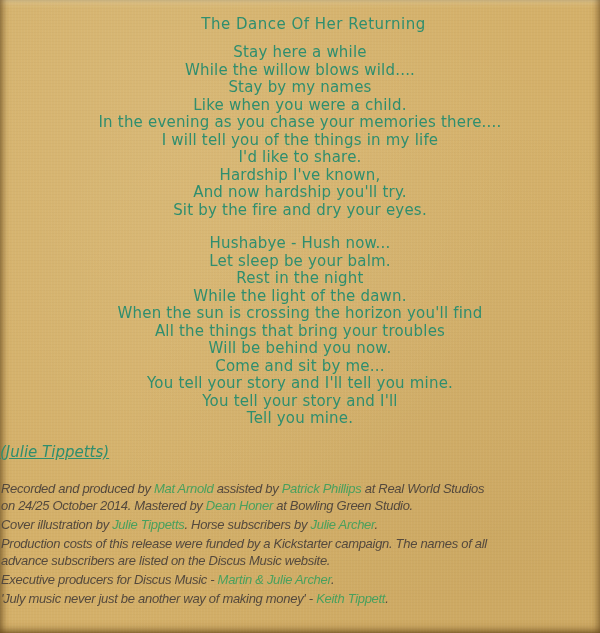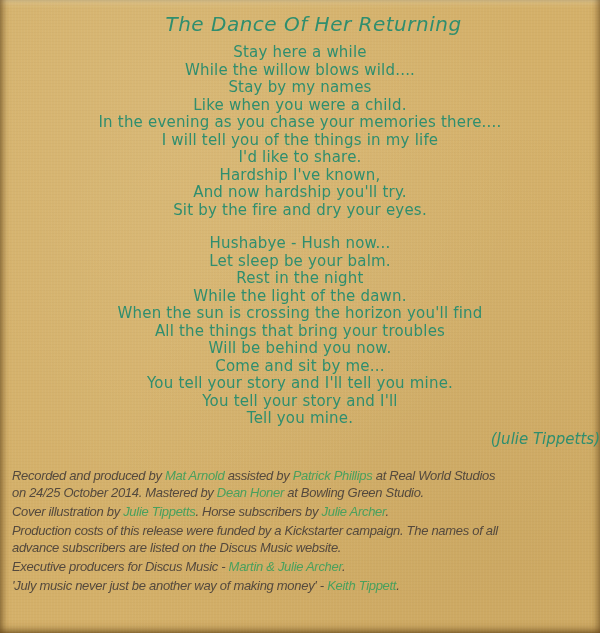--- a/index.html
+++ b/index.html
@@ -33,49 +33,49 @@
       inset -5px 0 7px -3px rgba(92,62,20,.60),
       inset 0 -6px 8px -4px rgba(92,62,20,.70),
       inset 0 5px 7px -4px rgba(255,245,210,.75);
   }
   .content{position:relative;z-index:2;}
   .song-title{
     margin:0;
     padding-top:10px;
     height:28px;line-height:28px;
     text-align:center;
-    font-size:20px;
-    font-style:italic;
+    font-size:15px;
     font-weight:normal;
     letter-spacing:.5px;
     color:var(--green,#2f8e6e);
     margin-bottom:6px;
     padding-left:27px;
   }
   .lyrics{
     text-align:center;
     font-size:15px;
     line-height:17.5px;
     color:var(--green,#2f8e6e);
     letter-spacing:.2px;
   }
   .stanza{margin:0 0 16px 0;}
   .stanza:last-of-type{margin-bottom:0;}
   .lyric-line{white-space:nowrap;}
   .attribution{
-    margin-top:3px;
-    text-align:right;
+    margin-top:16px;
+    text-align:left;
     font-size:15px;
     font-style:italic;
     line-height:17.5px;
     color:var(--green,#2f8e6e);
+    text-decoration:underline;
   }
   .credits{
     margin-top:19px;
-    padding:0 4px 0 12px;
+    padding:0 4px 0 1px;
     font-family:"Liberation Sans", sans-serif;
     font-style:italic;
     font-size:13px;
     line-height:17px;
     letter-spacing:-0.3px;
     color:var(--ink,#54493d);
   }
   .credit-para{margin:0 0 2px 0;}
   .credit-line{white-space:nowrap;}
   .seg-ink{color:var(--ink,#54493d);}

